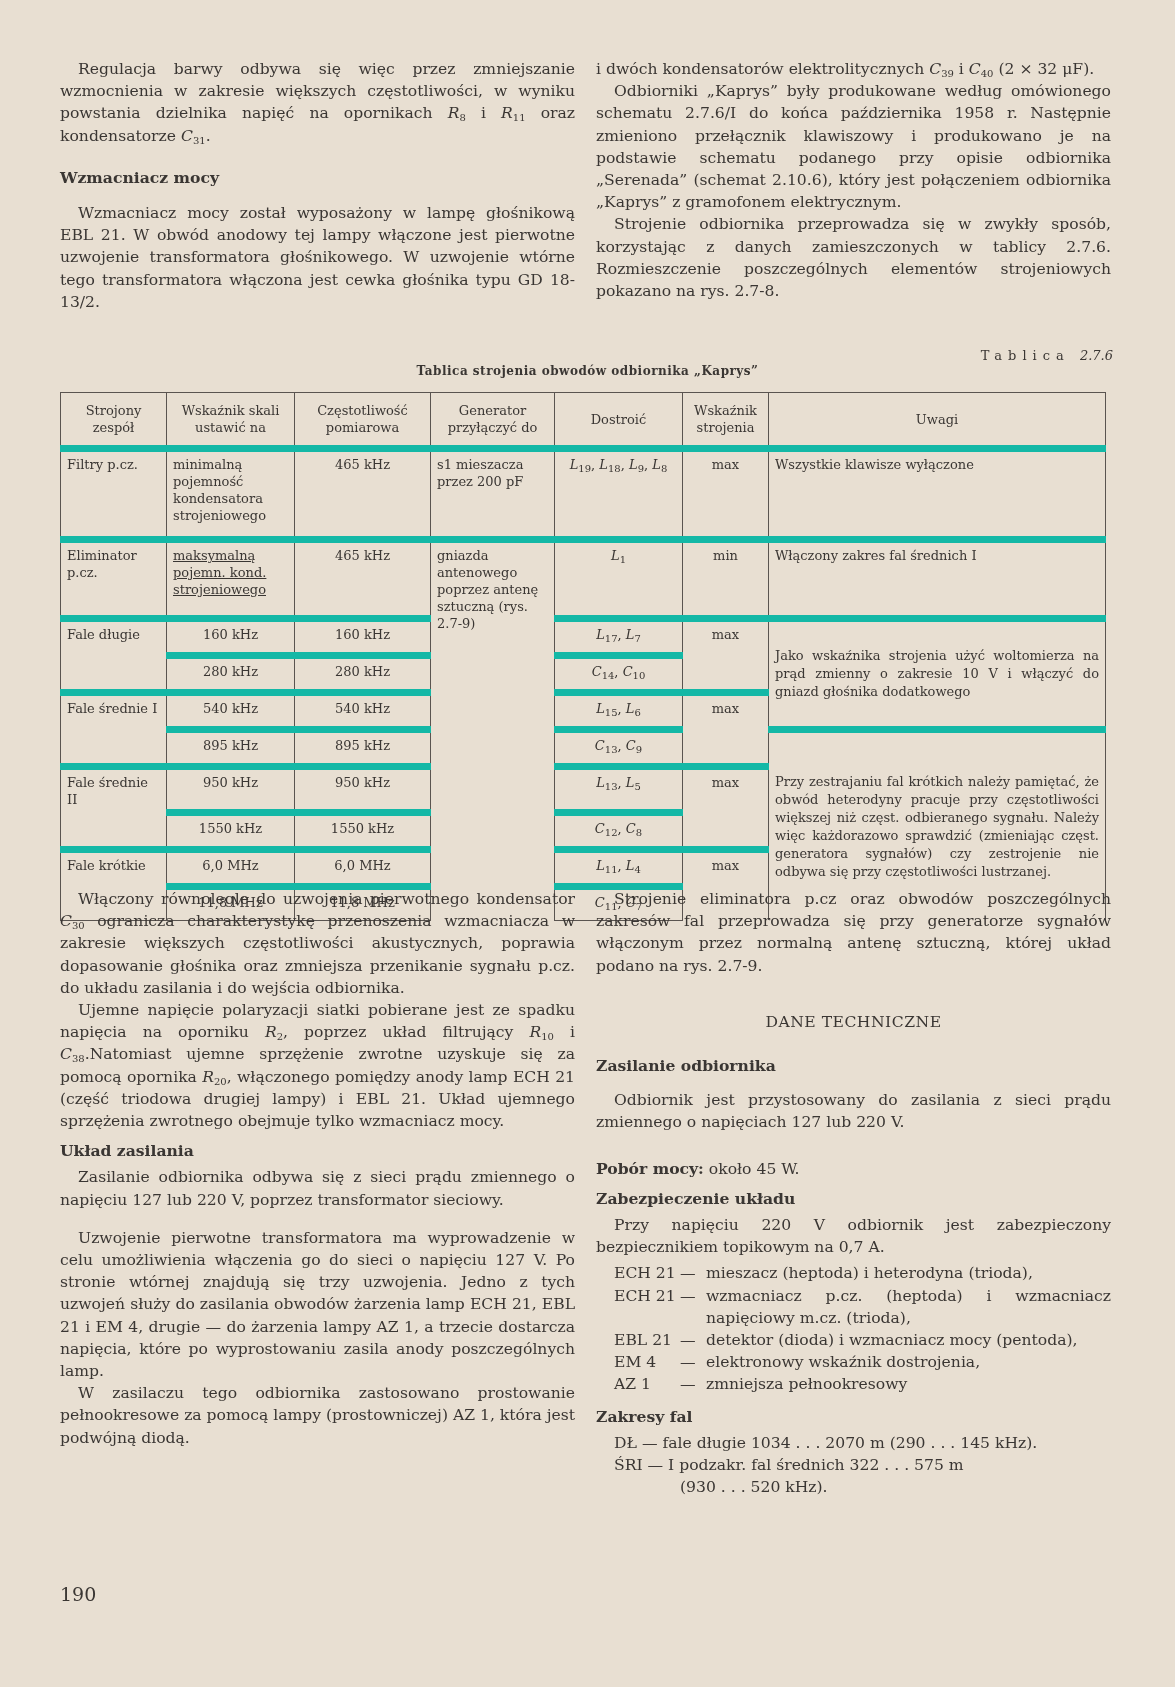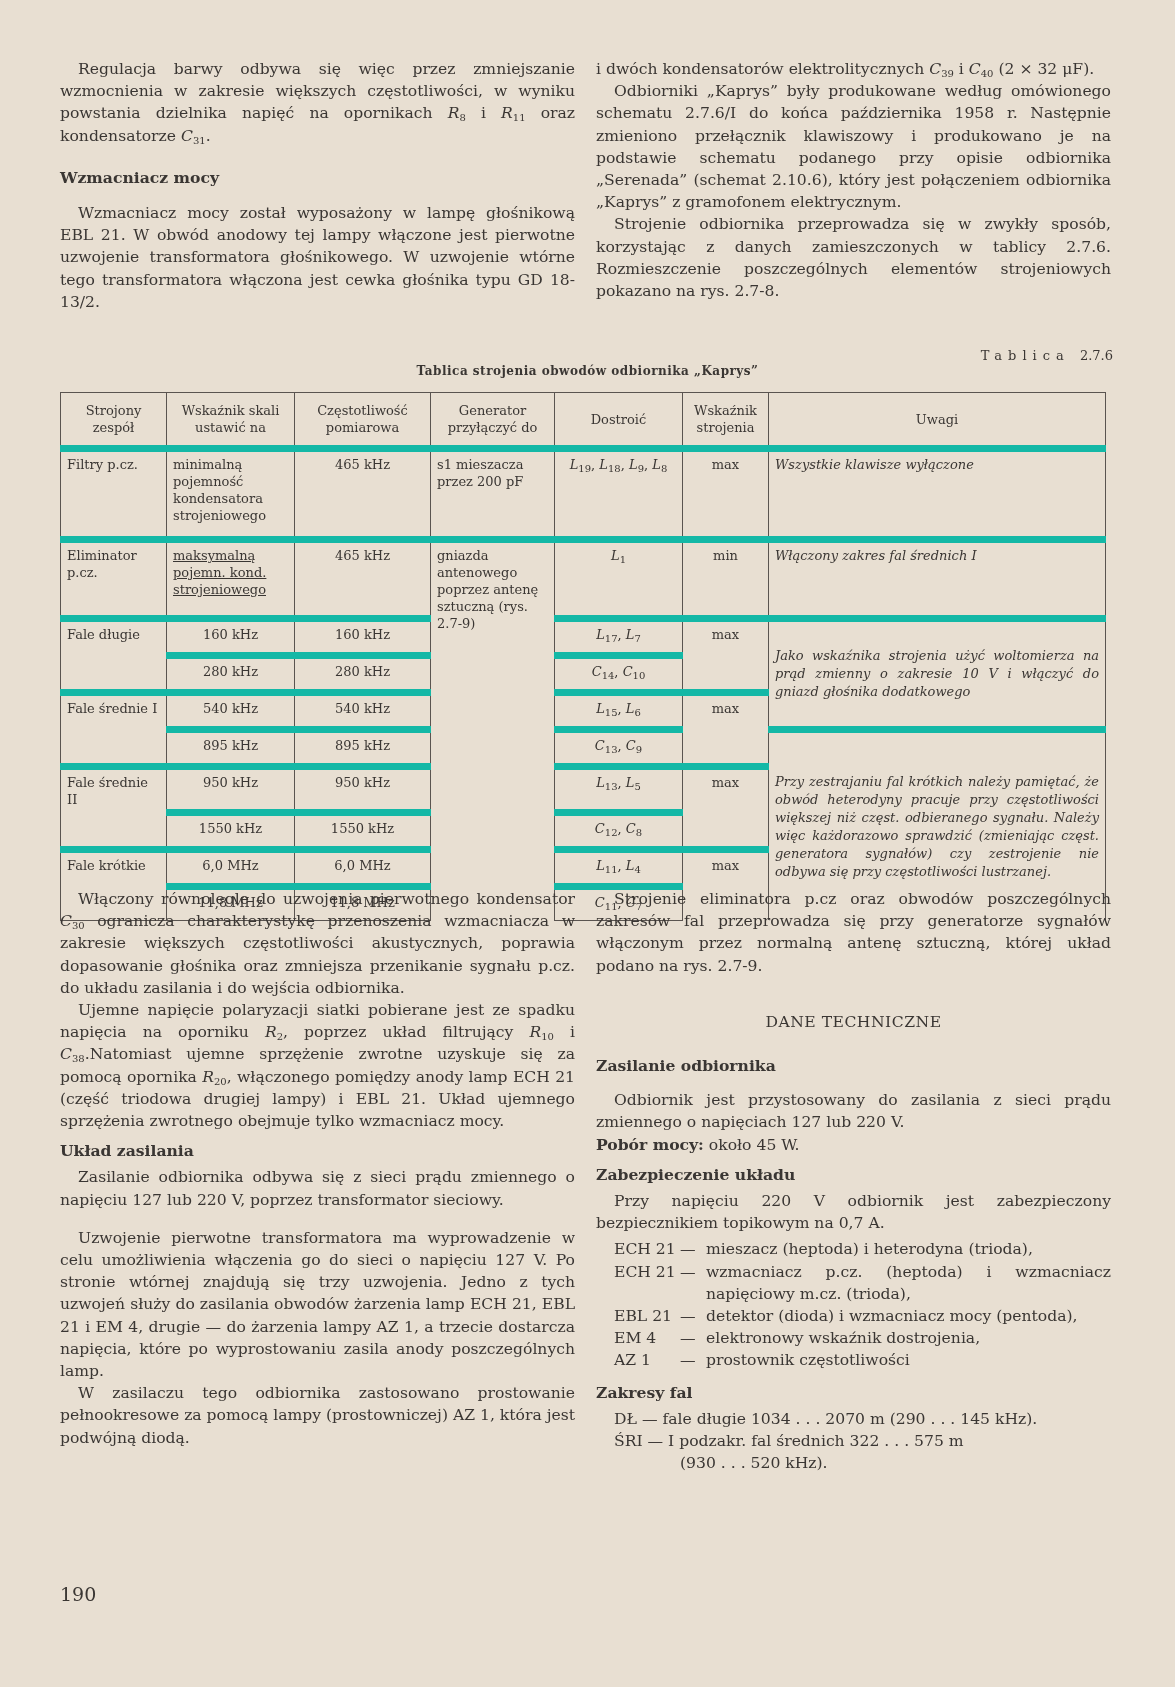--- a/index.html
+++ b/index.html
@@ -20,42 +20,42 @@
   p { margin: 0; }
   .indent { text-indent: 18px; }
   .h { font-weight: bold; margin: 18px 0 16px 0; text-indent: 0; }
   .h.tight { margin: 6px 0 4px 0; }
   .gap { height: 16px; }
   .center-h { text-align: center; margin: 34px 0 22px 0; letter-spacing: 0.5px; }
   i.v { font-style: italic; }
   sub { font-size: 10px; vertical-align: -3px; line-height: 0; }
 
   .table-num { position: absolute; right: 62px; top: 348px; font-size: 13px; letter-spacing: 6px; }
-  .table-num span.n { letter-spacing: 0; }
+  .table-num span.n { letter-spacing: 0; font-style: italic; }
   .table-title { position: absolute; left: 0; width: 1175px; top: 364px; text-align: center; font-weight: bold; font-size: 12px; letter-spacing: 0.5px; }
   table.tuning {
     position: absolute; left: 60px; top: 392px; width: 1046px;
     border-collapse: collapse; font-size: 13px; line-height: 17px; color: #3a3633;
   }
   table.tuning th, table.tuning td {
     border-left: 1.5px solid #5a5450; border-right: 1.5px solid #5a5450;
     vertical-align: top; padding: 4px 6px;
   }
   table.tuning thead th {
     font-weight: normal; text-align: center; vertical-align: middle; height: 44px;
     border-top: 1.5px solid #5a5450; border-bottom: 1.5px solid #5a5450;
   }
   table.tuning tr.sep td { border-top: 7px solid #14b8a6; }
   table.tuning td.c { text-align: center; }
   table.tuning tbody tr:last-child td { border-bottom: 1.5px solid #5a5450; }
   .r-tall td { height: 76px; }
   .r-mid td { height: 64px; }
   .r-row td { height: 22px; }
   td.noborder-top { border-top: none !important; }
-  .uwagi { text-align: justify; line-height: 18px; font-style: italic; }
+  .uwagi { text-align: justify; line-height: 18px; }
 
   .techlist { margin: 4px 0 0 18px; }
   .techlist .row { display: flex; }
   .techlist .k { width: 66px; flex: none; }
   .techlist .d { width: 26px; flex: none; }
   .techlist .t { flex: 1; text-align: justify; }
   .ranges { margin-left: 18px; }
   .ranges .cont { padding-left: 66px; }
 
   .page-number { position: absolute; left: 60px; top: 1583px; font-size: 19px; }
@@ -193,21 +193,21 @@
     <div class="gap"></div>
     <p class="indent">Uzwojenie pierwotne transformatora ma wyprowadzenie w celu umożliwienia włączenia go do sieci o napięciu 127 V. Po stronie wtórnej znajdują się trzy uzwojenia. Jedno z tych uzwojeń służy do zasilania obwodów żarzenia lamp ECH 21, EBL 21 i EM 4, drugie — do żarzenia lampy AZ 1, a trzecie dostarcza napięcia, które po wyprostowaniu zasila anody poszczególnych lamp.</p>
     <p class="indent">W zasilaczu tego odbiornika zastosowano prostowanie pełnookresowe za pomocą lampy (prostowniczej) AZ 1, która jest podwójną diodą.</p>
   </div>
 
   <div class="col col-right-bottom">
     <p class="indent">Strojenie eliminatora p.cz oraz obwodów poszczególnych zakresów fal przeprowadza się przy generatorze sygnałów włączonym przez normalną antenę sztuczną, której układ podano na rys. 2.7-9.</p>
     <p class="center-h">DANE TECHNICZNE</p>
     <p class="h tight">Zasilanie odbiornika</p>
     <p class="indent" style="margin-top:12px">Odbiornik jest przystosowany do zasilania z sieci prądu zmiennego o napięciach 127 lub 220 V.</p>
-    <p style="margin-top:0"><b>Pobór mocy:</b><span> około 45 W.</span></p>
+    <p style="margin-top:24px"><b>Pobór mocy:</b><span> około 45 W.</span></p>
     <p class="h tight" style="margin-top:8px">Zabezpieczenie układu</p>
     <p class="indent">Przy napięciu 220 V odbiornik jest zabezpieczony bezpiecznikiem topikowym na 0,7 A.</p>
     <div class="techlist" id="tubes">
         <div class="row">
           <span class="k">ECH 21</span>
           <span class="d">—</span>
           <span class="t">mieszacz (heptoda) i heterodyna (trioda),</span>
         </div>
         <div class="row">
           <span class="k">ECH 21</span>
@@ -220,21 +220,21 @@
           <span class="t">detektor (dioda) i wzmacniacz mocy (pentoda),</span>
         </div>
         <div class="row">
           <span class="k">EM 4</span>
           <span class="d">—</span>
           <span class="t">elektronowy wskaźnik dostrojenia,</span>
         </div>
         <div class="row">
           <span class="k">AZ 1</span>
           <span class="d">—</span>
-          <span class="t">prostownik częstotliwości</span>
+          <span class="t">zmniejsza pełnookresowy</span>
         </div>
       </div>
     <p class="h tight" style="margin-top:10px">Zakresy fal</p>
     <div class="ranges" id="bands">
         <p>DŁ — fale długie 1034 . . . 2070 m (290 . . . 145 kHz).</p>
         <p>ŚRI — I podzakr. fal średnich 322 . . . 575 m</p>
         <p class="cont">(930 . . . 520 kHz).</p>
       </div>
   </div>
 

